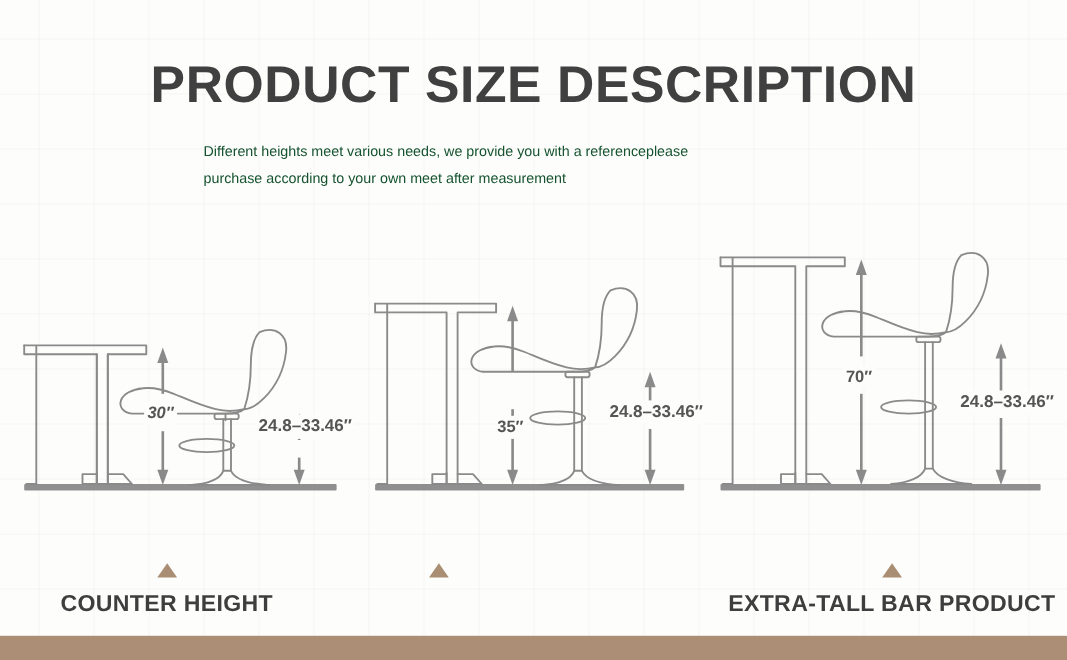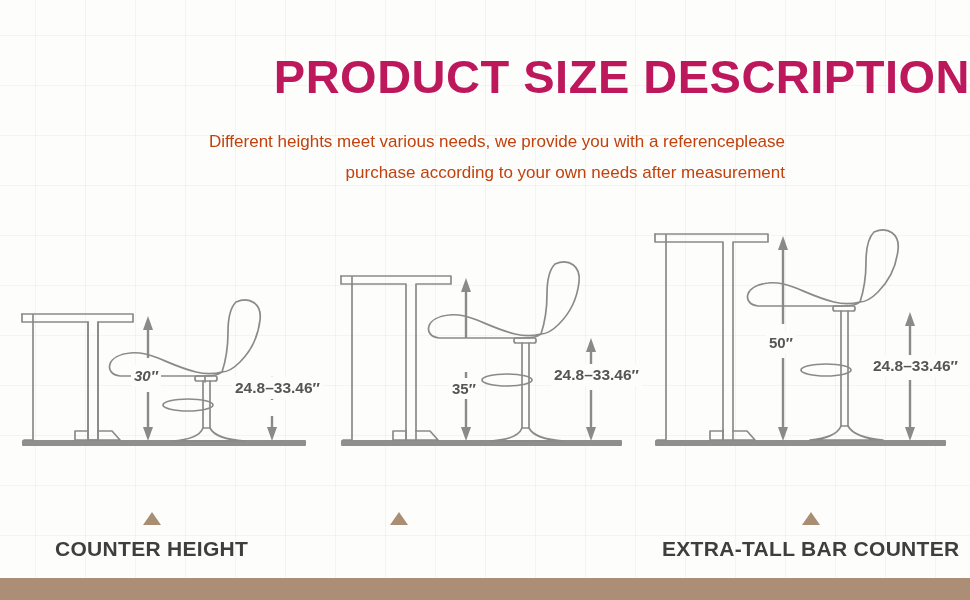--- a/index.html
+++ b/index.html
@@ -17,32 +17,32 @@
     background-image:
       linear-gradient(to right, rgba(0,0,0,0.035) 1px, transparent 1px),
       linear-gradient(to bottom, rgba(0,0,0,0.035) 1px, transparent 1px);
     background-size:50px 50px;
     background-position:35px 35px;
     pointer-events:none;
   }
 
   .title{
     position:absolute;left:0;right:0;top:52px;
-    text-align:right;
+    text-align:center;
     font-size:47px;
     font-weight:bold;
     letter-spacing:0.5px;
-    color:#be185d;
+    color:#404040;
     line-height:1.05;
   }
   .subtitle{
     position:absolute;left:185px;width:600px;top:126px;
-    text-align:right;
-    font-size:17px;
-    color:#c2410c;
+    text-align:left;
+    font-size:13px;
+    color:#14532d;
     line-height:1.85;
   }
   .subline{display:block;}
 
   .panels{position:absolute;left:0;top:0;width:970px;height:600px;}
 
   .panel{position:absolute;bottom:0;top:0;}
   .panel1{left:0;width:323px;}
   .panel2{left:323px;width:323px;}
   .panel3{left:646px;width:324px;}
@@ -95,21 +95,21 @@
 <body>
 
 <div id="stage">
 
   <div class="grid"></div>
 
   <div class="title">PRODUCT SIZE DESCRIPTION</div>
 
   <div class="subtitle">
     <span class="subline">Different heights meet various needs, we provide you with a referenceplease</span>
-    <span class="subline">purchase according to your own needs after measurement</span>
+    <span class="subline">purchase according to your own meet after measurement</span>
   </div>
 
   <div class="panels">
 
     <div class="panel panel1 p1">
       <div class="floor" style="bottom:154px;"></div>
 
       <svg style="position:absolute;left:0;top:300px;" width="323" height="152" viewBox="0 0 323 152">
 
         <g>
@@ -217,35 +217,35 @@
           <path class="ln" d="M195,198 C192,206 180,211 164,212 L237,212 C220,211 206,206 202,198 Z"></path>
         </g>
         <g>
           <line class="arr" x1="264" y1="92" x2="264" y2="128"></line>
           <polygon class="arrhead" points="264,84 259,98 269,98"></polygon>
           <line class="arr" x1="264" y1="152" x2="264" y2="204"></line>
           <polygon class="arrhead" points="264,213 259,199 269,199"></polygon>
         </g>
       </svg>
 
-      <div class="dimlabel" style="left:120px;top:332px;">50″</div>
+      <div class="dimlabel" style="left:120px;top:332px;">70″</div>
       <div class="dimlabel big" style="left:224px;top:355px;">24.8–33.46″</div>
     </div>
 
   </div>
 
   <div class="legend">
     <div class="legend-item li1">
       <span class="tri"></span>
       <span class="legend-label">COUNTER HEIGHT</span>
     </div>
     <div class="legend-item li2">
       <span class="tri"></span>
     </div>
     <div class="legend-item li3">
       <span class="tri"></span>
-      <span class="legend-label">EXTRA-TALL BAR COUNTER</span>
+      <span class="legend-label">EXTRA-TALL BAR PRODUCT</span>
     </div>
   </div>
 
   <div class="footer-bar"></div>
 
 </div>
 
 </body></html>

